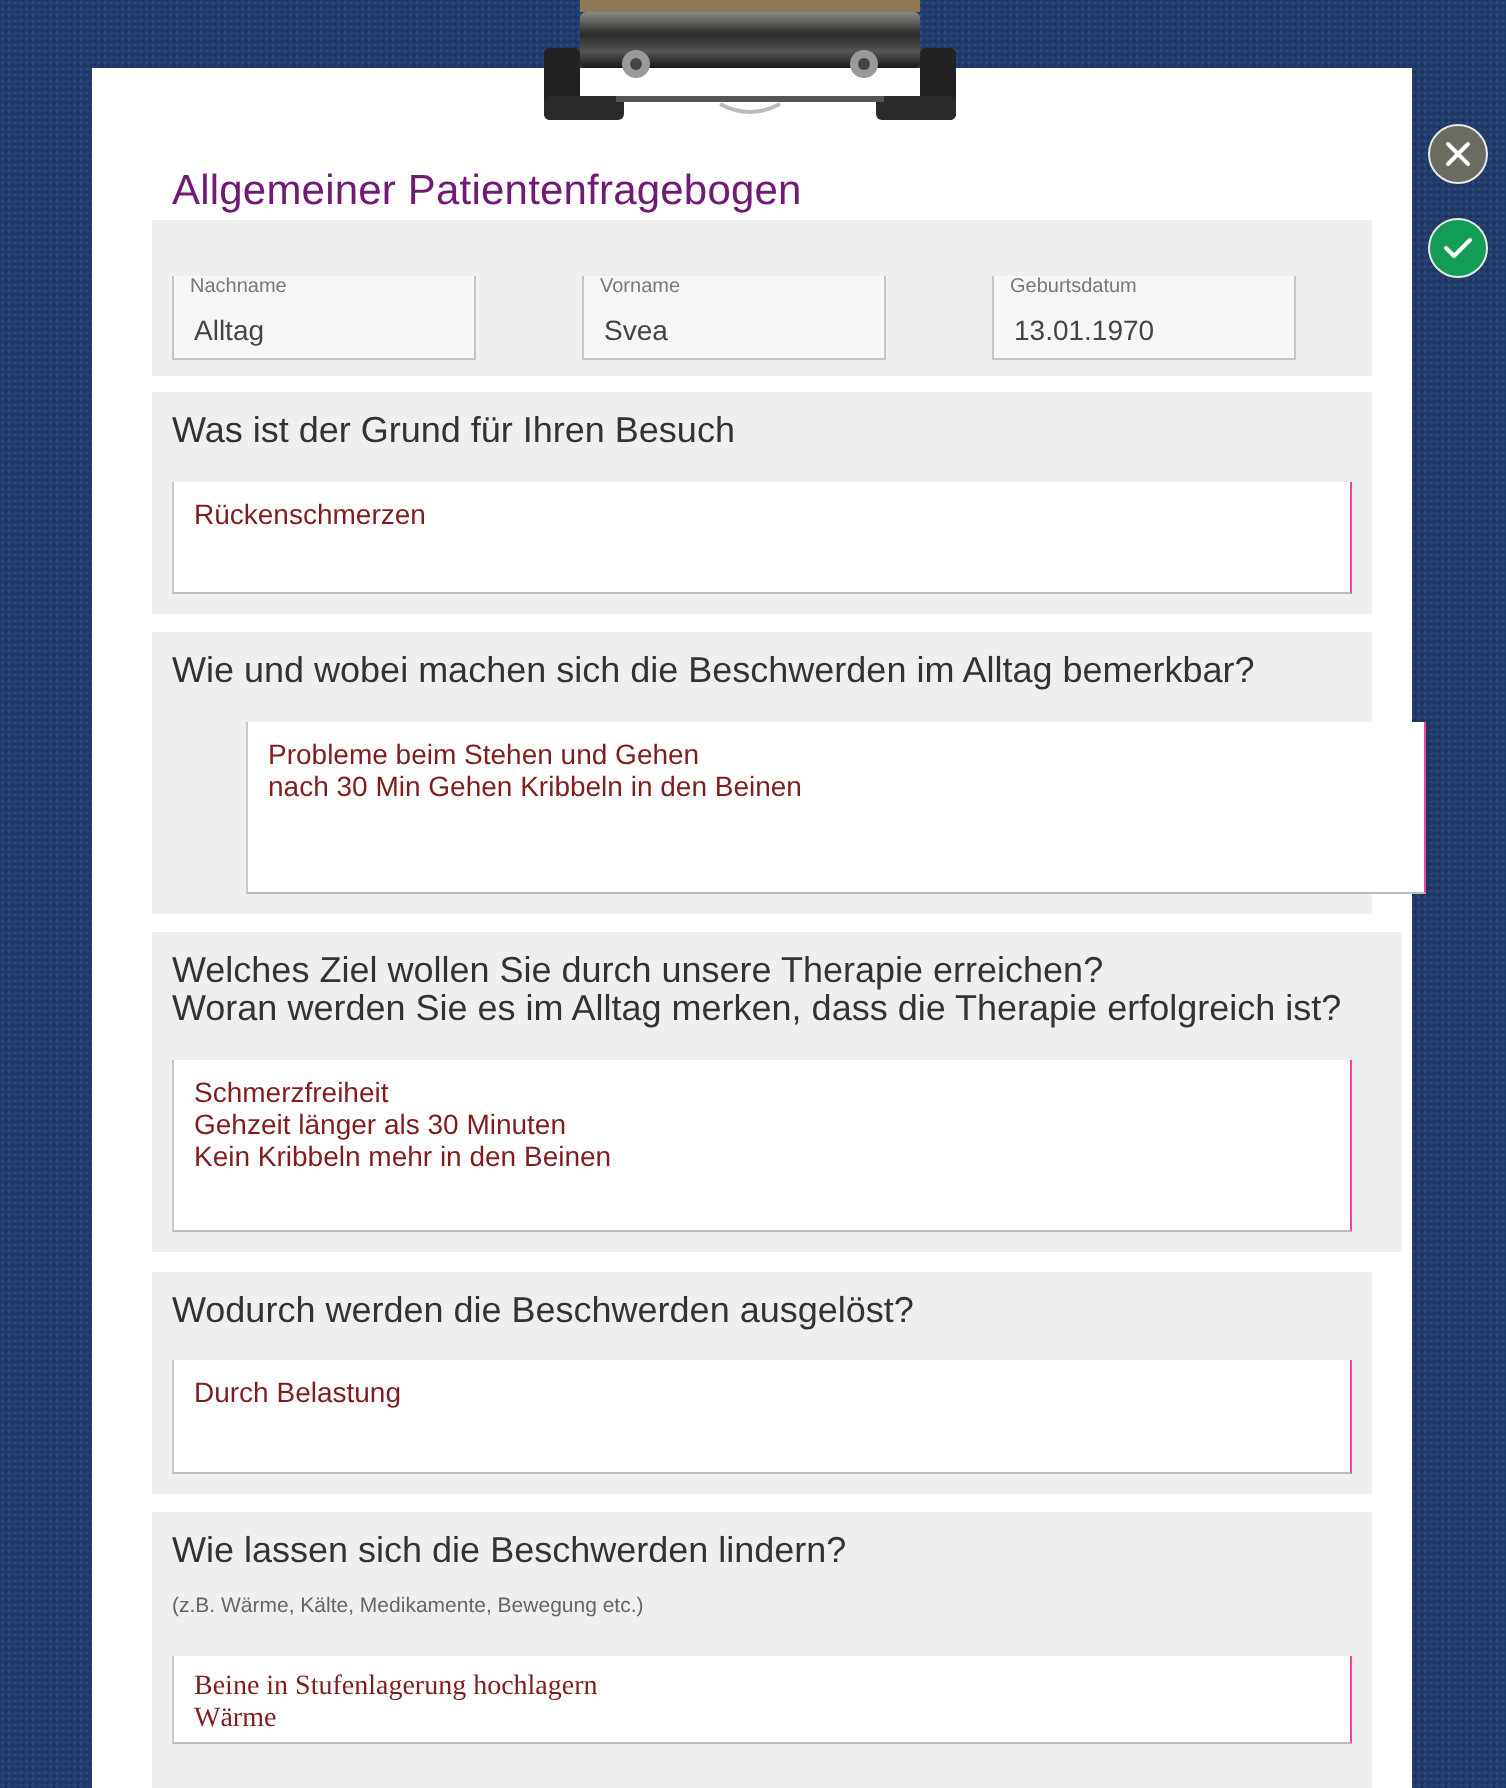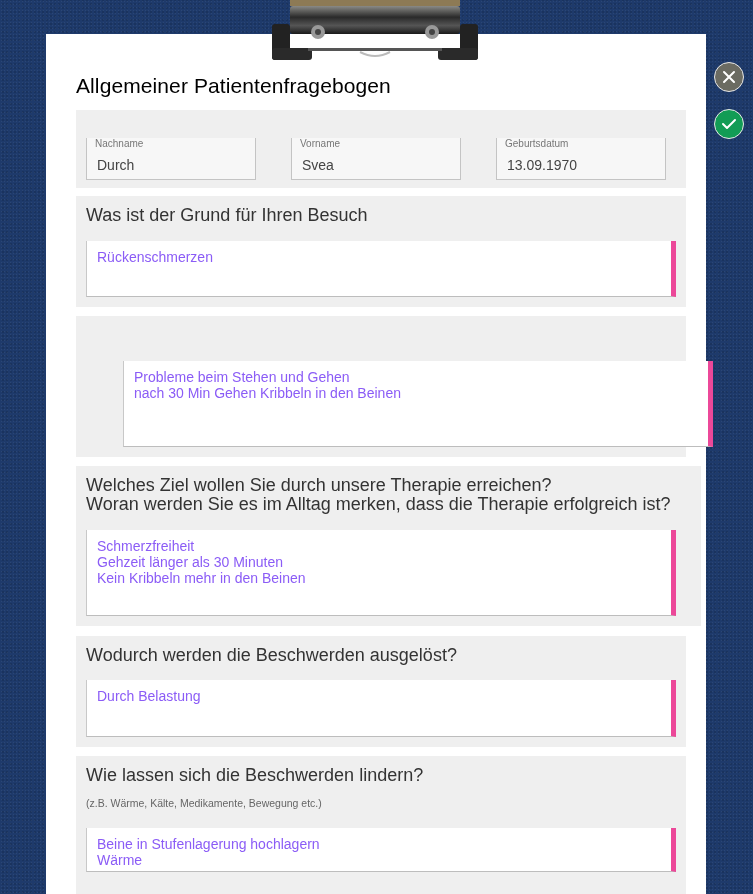--- a/index.html
+++ b/index.html
@@ -14,94 +14,95 @@
     font-family:"Liberation Sans", sans-serif;
   }
   .paper{
     position:absolute;left:46px;top:34px;width:660px;height:880px;
     background:#ffffff;
   }
   .clip{
     position:absolute;left:268px;top:0;width:214px;height:66px;
   }
   .title{
-    position:absolute;left:30px;top:40px;font-size:21px;color:#000000;
-    font-weight:normal;margin:0;letter-spacing:0.1px;
+    position:absolute;left:30px;top:40px;font-size:21px;color:#701a75;
+    font-weight:normal;margin:10px;letter-spacing:0.1px;
   }
   .section{
     position:absolute;left:30px;width:610px;background:#efefef;
   }
   .field{
-    position:absolute;top:28px;height:42px;width:170px;
+    position:absolute;top:28px;height:42px;width:152px;
     background:#f7f7f7;border:1px solid #c4c4c4;border-top:none;box-sizing:border-box;
   }
   .field .lbl{position:absolute;left:8px;top:0px;font-size:10px;color:#777;}
   .field .val{position:absolute;left:10px;top:19px;font-size:14px;color:#444;}
   .q{position:absolute;left:10px;font-size:18px;color:#333;line-height:19px;}
   .hint{position:absolute;left:10px;font-size:10.5px;color:#666;}
   .ta{
     position:absolute;left:10px;width:590px;background:#fff;box-sizing:border-box;
-    border-left:1px solid #c8c8c8;border-bottom:1px solid #bdbdbd;border-right:5px solid #ec4899;
-    padding:8px 10px;font-size:14px;color:#8b5cf6;line-height:16px;white-space:pre-line;
+    border-left:1px solid #c8c8c8;border-bottom:1px solid #bdbdbd;border-right:1px solid #ec4899;
+    padding:8px 10px;font-size:14px;color:#7f1d1d;line-height:16px;white-space:pre-line;
   }
   .btn{
     position:absolute;left:714px;width:30px;height:30px;border-radius:50%;
     border:1.5px solid #e8e8e8;box-sizing:border-box;display:flex;align-items:center;justify-content:center;cursor:pointer;
   }
   .btn.cancel{top:62px;background:#6b6b62;}
   .btn.ok{top:109px;background:#129c55;}
 </style>
 </head>
 <body>
 
 <div class="paper">
   <h1 class="title">Allgemeiner Patientenfragebogen</h1>
 
   <div class="section" style="top:76px;height:78px;">
     <div class="field" style="left:10px;">
       <span class="lbl">Nachname</span>
-      <span class="val">Durch</span>
+      <span class="val">Alltag</span>
     </div>
     <div class="field" style="left:215px;">
       <span class="lbl">Vorname</span>
       <span class="val">Svea</span>
     </div>
     <div class="field" style="left:420px;">
       <span class="lbl">Geburtsdatum</span>
-      <span class="val">13.09.1970</span>
+      <span class="val">13.01.1970</span>
     </div>
   </div>
 
   <div class="section" style="top:162px;height:111px;">
     <div class="q" style="top:10px;">Was ist der Grund für Ihren Besuch</div>
     <div class="ta" style="top:45px;height:56px;">Rückenschmerzen</div>
   </div>
 
   <div class="section" style="top:282px;height:141px;">
+    <div class="q" style="top:10px;">Wie und wobei machen sich die Beschwerden im Alltag bemerkbar?</div>
     <div class="ta" style="top:45px;height:86px;margin-left:37px;">Probleme beim Stehen  und Gehen
 nach 30 Min Gehen Kribbeln in den Beinen</div>
   </div>
 
   <div class="section" style="top:432px;height:160px;padding-left:15px;">
     <div class="q" style="top:10px;">Welches Ziel wollen Sie durch unsere Therapie erreichen?</div>
     <div class="q" style="top:29px;">Woran werden Sie es im Alltag merken, dass die Therapie erfolgreich ist?</div>
     <div class="ta" style="top:64px;height:86px;">Schmerzfreiheit
 Gehzeit länger als 30 Minuten
 Kein Kribbeln mehr in den Beinen</div>
   </div>
 
   <div class="section" style="top:602px;height:111px;">
     <div class="q" style="top:10px;">Wodurch werden die Beschwerden ausgelöst?</div>
     <div class="ta" style="top:44px;height:57px;">Durch Belastung</div>
   </div>
 
   <div class="section" style="top:722px;height:160px;">
     <div class="q" style="top:10px;">Wie lassen sich die Beschwerden lindern?</div>
     <div class="hint" style="top:41px;">(z.B. Wärme, Kälte, Medikamente, Bewegung etc.)</div>
-    <div class="ta" style="top:72px;height:44px;">Beine in Stufenlagerung hochlagern
+    <div class="ta" style="top:72px;height:44px;font-family:Liberation Serif, serif;">Beine in Stufenlagerung hochlagern
 Wärme</div>
   </div>
 </div>
 
 <svg class="clip" viewBox="0 0 214 66">
   <defs>
     <linearGradient id="metal" x1="0" y1="0" x2="0" y2="1">
       <stop offset="0" stop-color="#8a8a86"></stop>
       <stop offset="0.4" stop-color="#2a2a2a"></stop>
       <stop offset="0.7" stop-color="#555"></stop>

